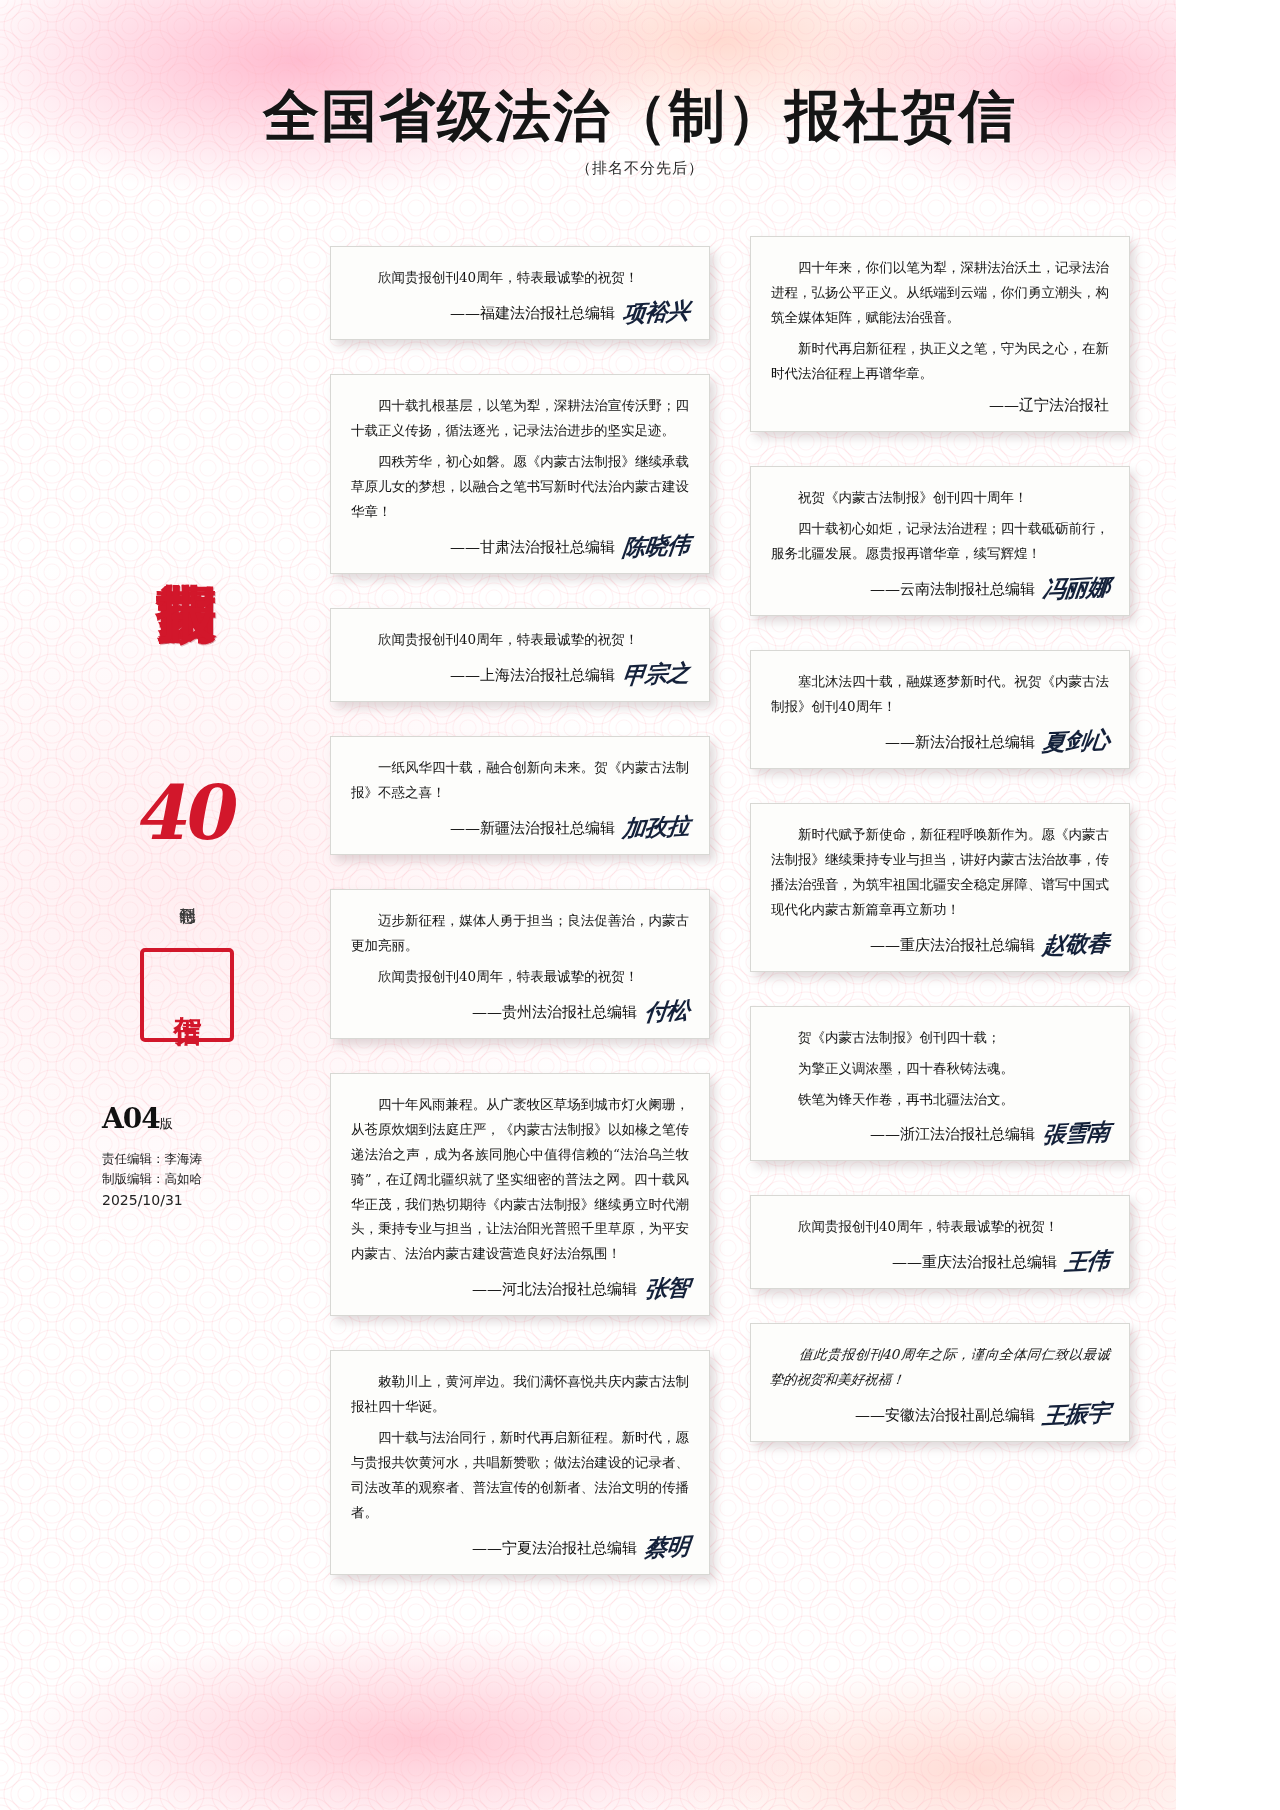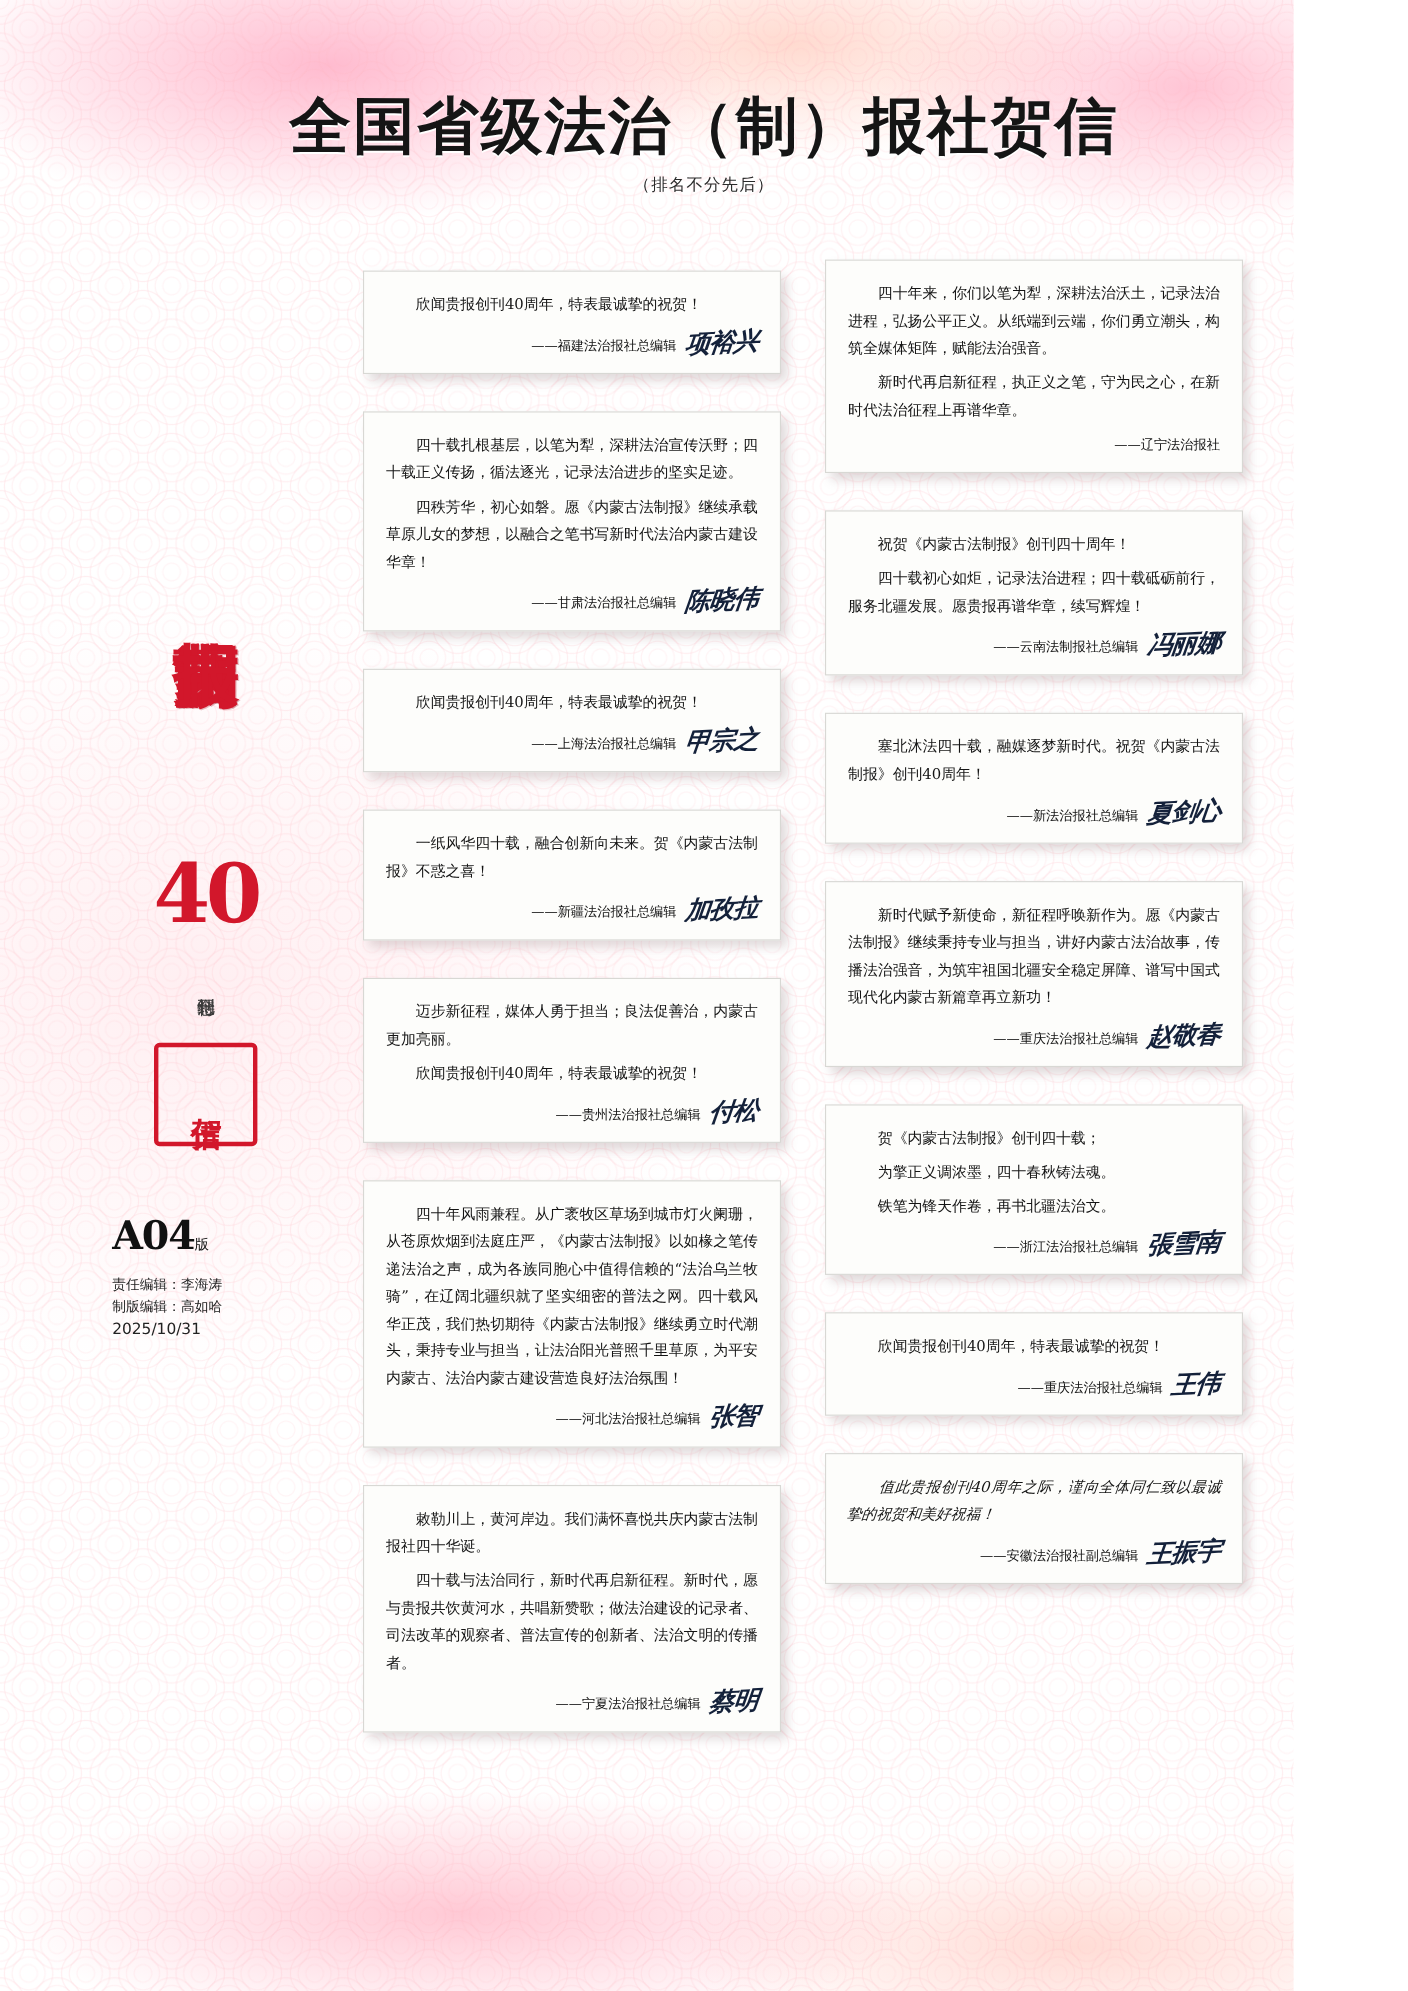--- a/index.html
+++ b/index.html
@@ -91,20 +91,21 @@
     text-shadow:1px 1px 0 rgba(150,0,20,0.25);
   }
   .rail-40 {
     margin-top:6px;
     font-family:"DejaVu Serif", serif;
     font-weight:bold;
     font-size:74px;
     color:#d2172b;
     line-height:1;
     letter-spacing:-4px;
+    font-style:italic;
   }
   .rail-special {
     margin-top:10px;
     font-family:"DejaVu Serif", serif;
     font-size:16px;
     color:#3a3a3a;
     line-height:1.3;
     writing-mode:vertical-rl;
     text-orientation:upright;
     height:70px;
@@ -129,21 +130,21 @@
   }
   .pageno {
     margin-top:60px;
     font-family:"DejaVu Serif", serif;
     color:#111;
     font-size:17px;
     text-align:left;
     padding-left:10px;
   }
   .pageno .big {
-    font-size:36px; font-weight:bold; letter-spacing:-1px;margin-top:26px;
+    font-size:28px; font-weight:bold; letter-spacing:-1px;margin-top:26px;
   }
   .pageno .ban { font-size:13px; }
   .credits {
     margin-top:14px;
     text-align:left;
     padding-left:10px;
     font-size:12.5px;
     color:#222;
     line-height:1.6;
   }
@@ -176,21 +177,21 @@
   }
   .card .sig-row {
     margin-top:10px;
     display:flex;
     align-items:flex-end;
     justify-content:flex-end;
     gap:8px;
   }
   .card .signer {
     font-family:"DejaVu Serif", serif;
-    font-size:12px;
+    font-size:15px;
     color:#111;
     white-space:nowrap;
   }
   .handwriting {
     font-family:"DejaVu Serif", serif;
     font-style:italic;
     font-weight:bold;
     font-size:23px;
     color:#14213a;
     transform:skewX(-9deg) rotate(-3deg);

